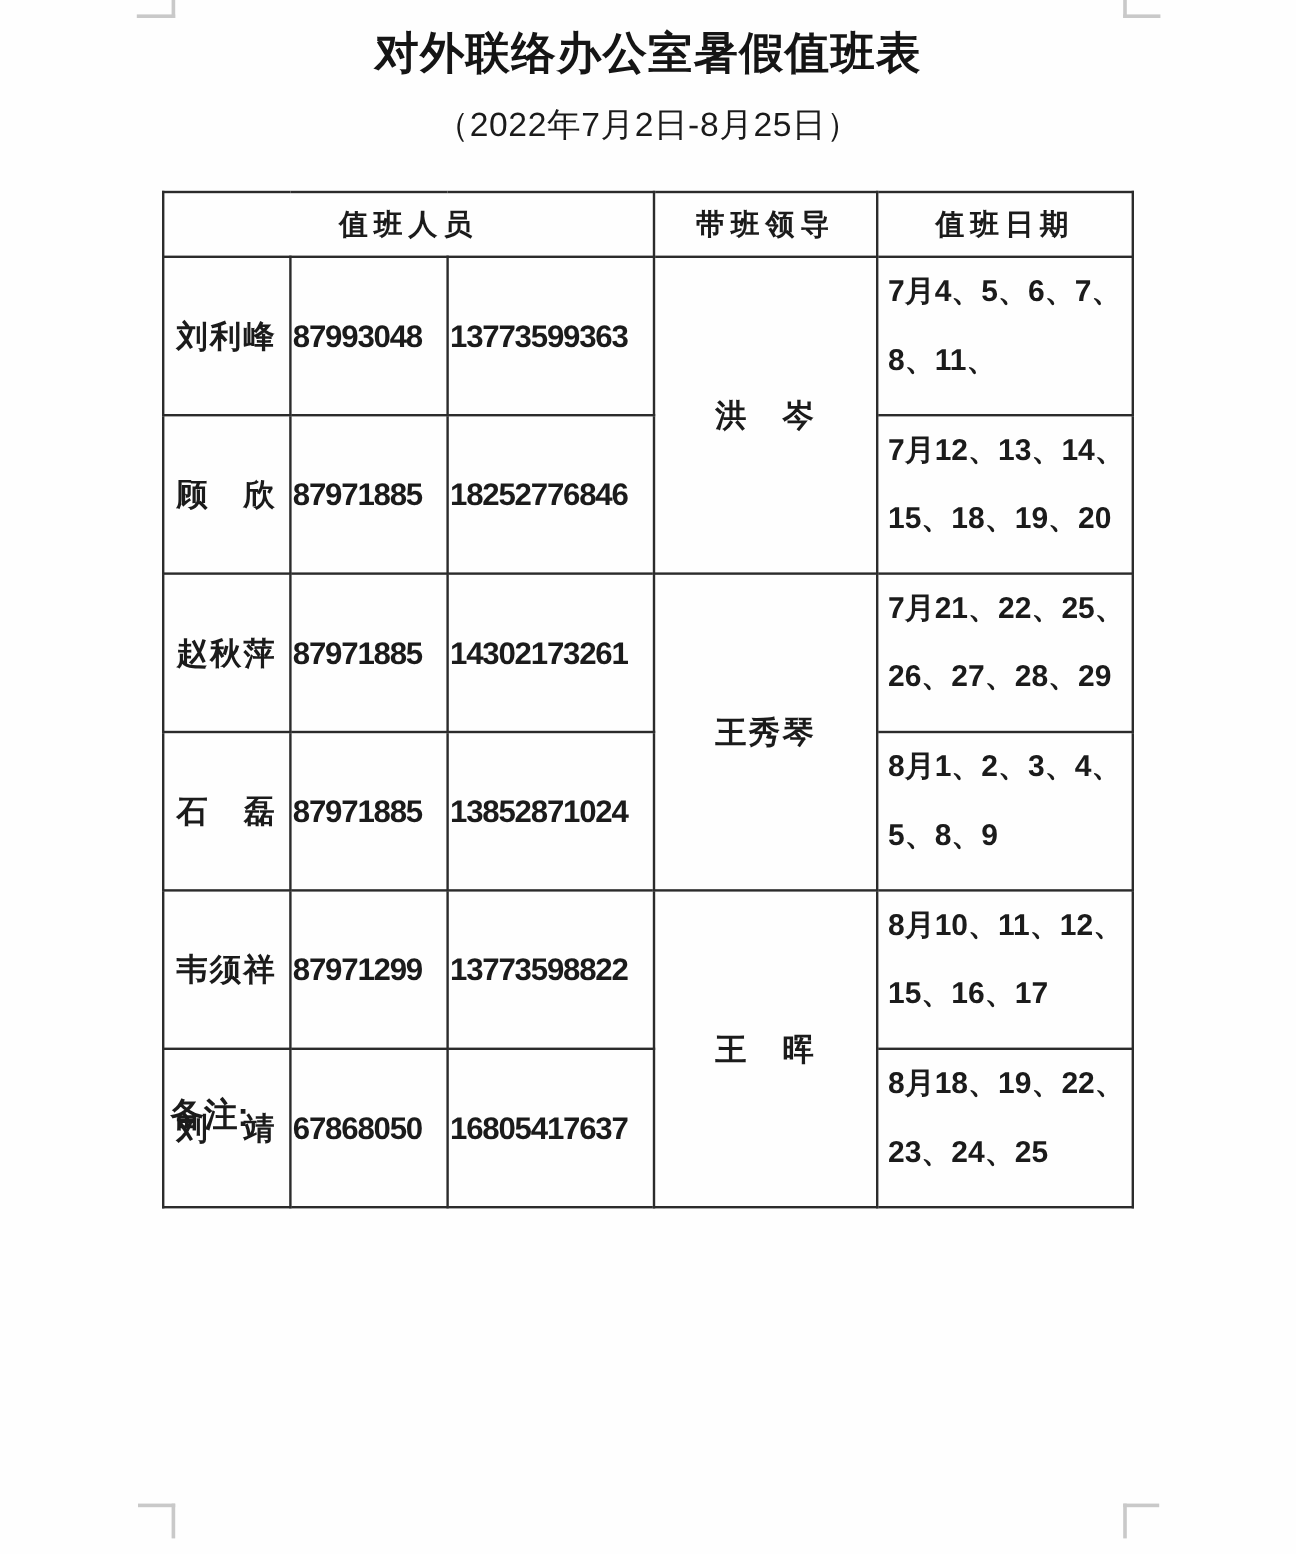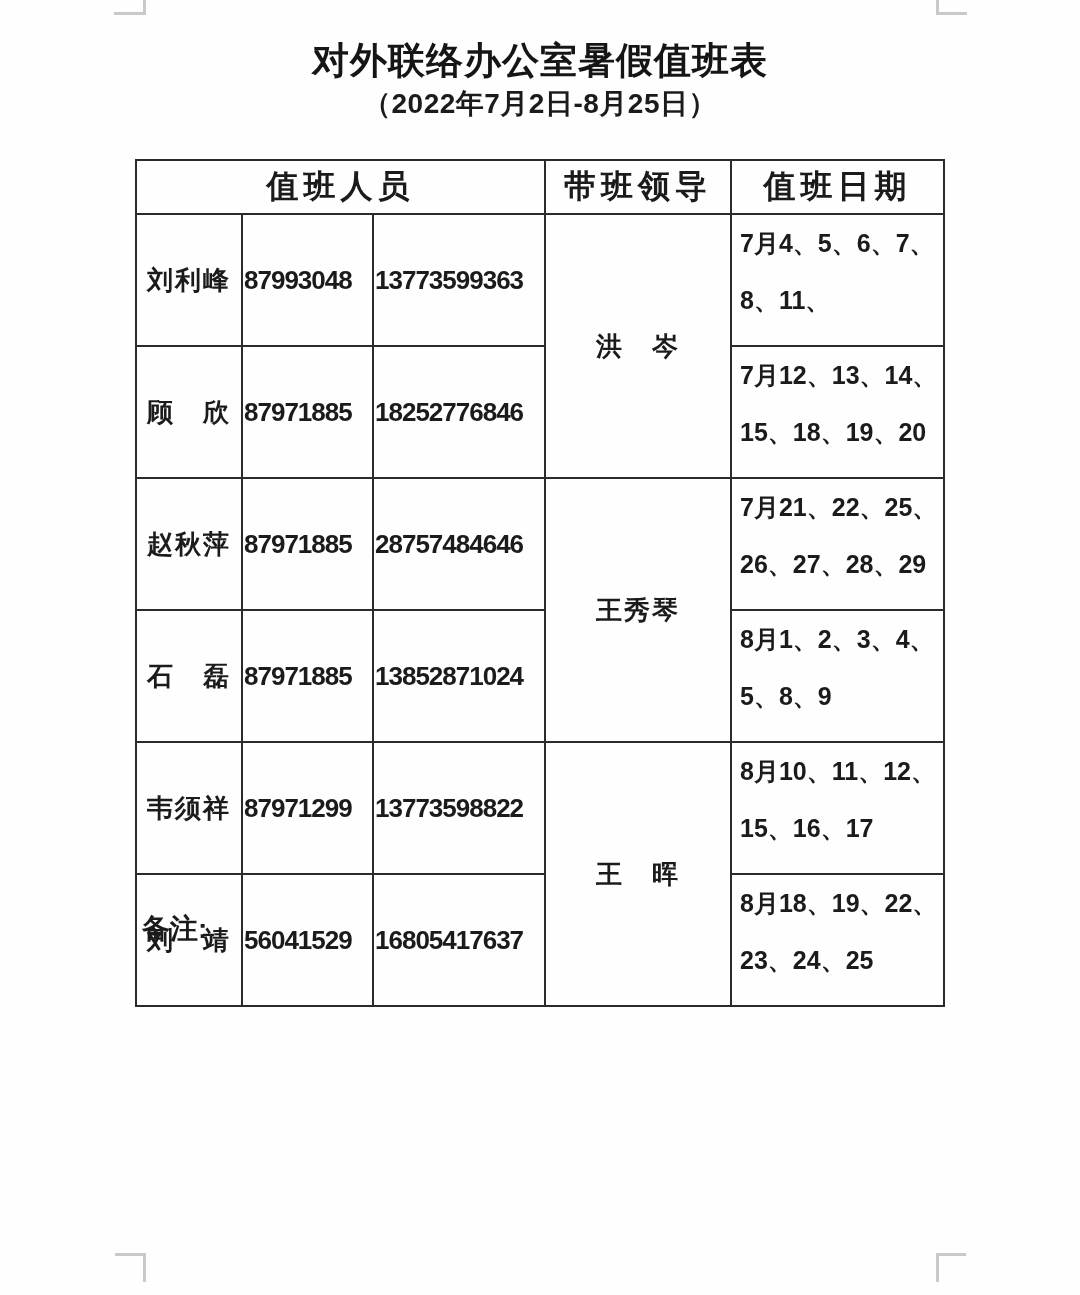--- a/index.html
+++ b/index.html
@@ -18,41 +18,40 @@
   .mark-tl { left: 114px; top: 0;      width: 29px; height: 12px; border-right: 3px solid #c9c9c9; border-bottom: 3px solid #c9c9c9; }
   .mark-tr { left: 936px; top: 0;      width: 28px; height: 12px; border-left: 3px solid #c9c9c9;  border-bottom: 3px solid #c9c9c9; }
   .mark-bl { left: 115px; top: 1253px; width: 28px; height: 26px; border-top: 3px solid #c9c9c9;   border-right: 3px solid #c9c9c9; }
   .mark-br { left: 936px; top: 1253px; width: 27px; height: 26px; border-top: 3px solid #c9c9c9;   border-left: 3px solid #c9c9c9; }
 
   .title {
     position: absolute; left: 0; top: 20px; width: 100%;
     text-align: center;
     font-size: 37px; font-weight: 700; letter-spacing: 1px;
     color: #151515;
-    margin-top: 16px;
   }
   .subtitle {
     position: absolute; left: 0; top: 85px; width: 100%;
     text-align: center;
-    font-size: 28px; font-weight: 700; letter-spacing: 0.5px;
+    font-size: 28px; font-weight: 400; letter-spacing: 0.5px;
   }
 
   table.duty {
     position: absolute; left: 135px; top: 159px;
     border-collapse: collapse; table-layout: fixed;
     width: 808px;
   }
   table.duty th, table.duty td {
     border: 2px solid #2b2b2b;
     font-weight: 600;
     overflow: hidden;
   }
   table.duty th {
     height: 50px;
-    font-size: 32px; letter-spacing: 5px;
+    font-size: 24px; letter-spacing: 5px;
     text-align: center; vertical-align: middle;
     font-weight: 600;
   }
   tr.data-row { height: 114px; }
   td.name, td.leader {
     font-size: 26px; letter-spacing: 2px;
     text-align: center; vertical-align: middle;
   }
   td.phone {
     font-size: 26px; letter-spacing: -1px;
@@ -114,41 +113,41 @@
       <tr class="data-row">
         <td class="name">顾　欣</td>
         <td class="phone">87971885</td>
         <td class="phone">18252776846</td>
         <td class="dates">7月12、13、14、15、18、19、20</td>
       </tr>
 
       <tr class="data-row">
         <td class="name">赵秋萍</td>
         <td class="phone">87971885</td>
-        <td class="phone">28757484646</td>
+        <td class="phone">14302173261</td>
         <td class="leader" rowspan="2">王秀琴</td>
         <td class="dates">7月21、22、25、26、27、28、29</td>
       </tr>
       <tr class="data-row">
         <td class="name">石　磊</td>
         <td class="phone">87971885</td>
         <td class="phone">13852871024</td>
         <td class="dates">8月1、2、3、4、5、8、9</td>
       </tr>
 
       <tr class="data-row">
         <td class="name">韦须祥</td>
         <td class="phone">87971299</td>
         <td class="phone">13773598822</td>
         <td class="leader" rowspan="2">王　晖</td>
         <td class="dates">8月10、11、12、15、16、17</td>
       </tr>
       <tr class="data-row">
         <td class="name">刘　靖</td>
-        <td class="phone">56041529</td>
+        <td class="phone">67868050</td>
         <td class="phone">16805417637</td>
         <td class="dates">8月18、19、22、23、24、25</td>
       </tr>
     </tbody>
   </table>
 
   <div class="remark">备注:</div>
 
 
 </div>

